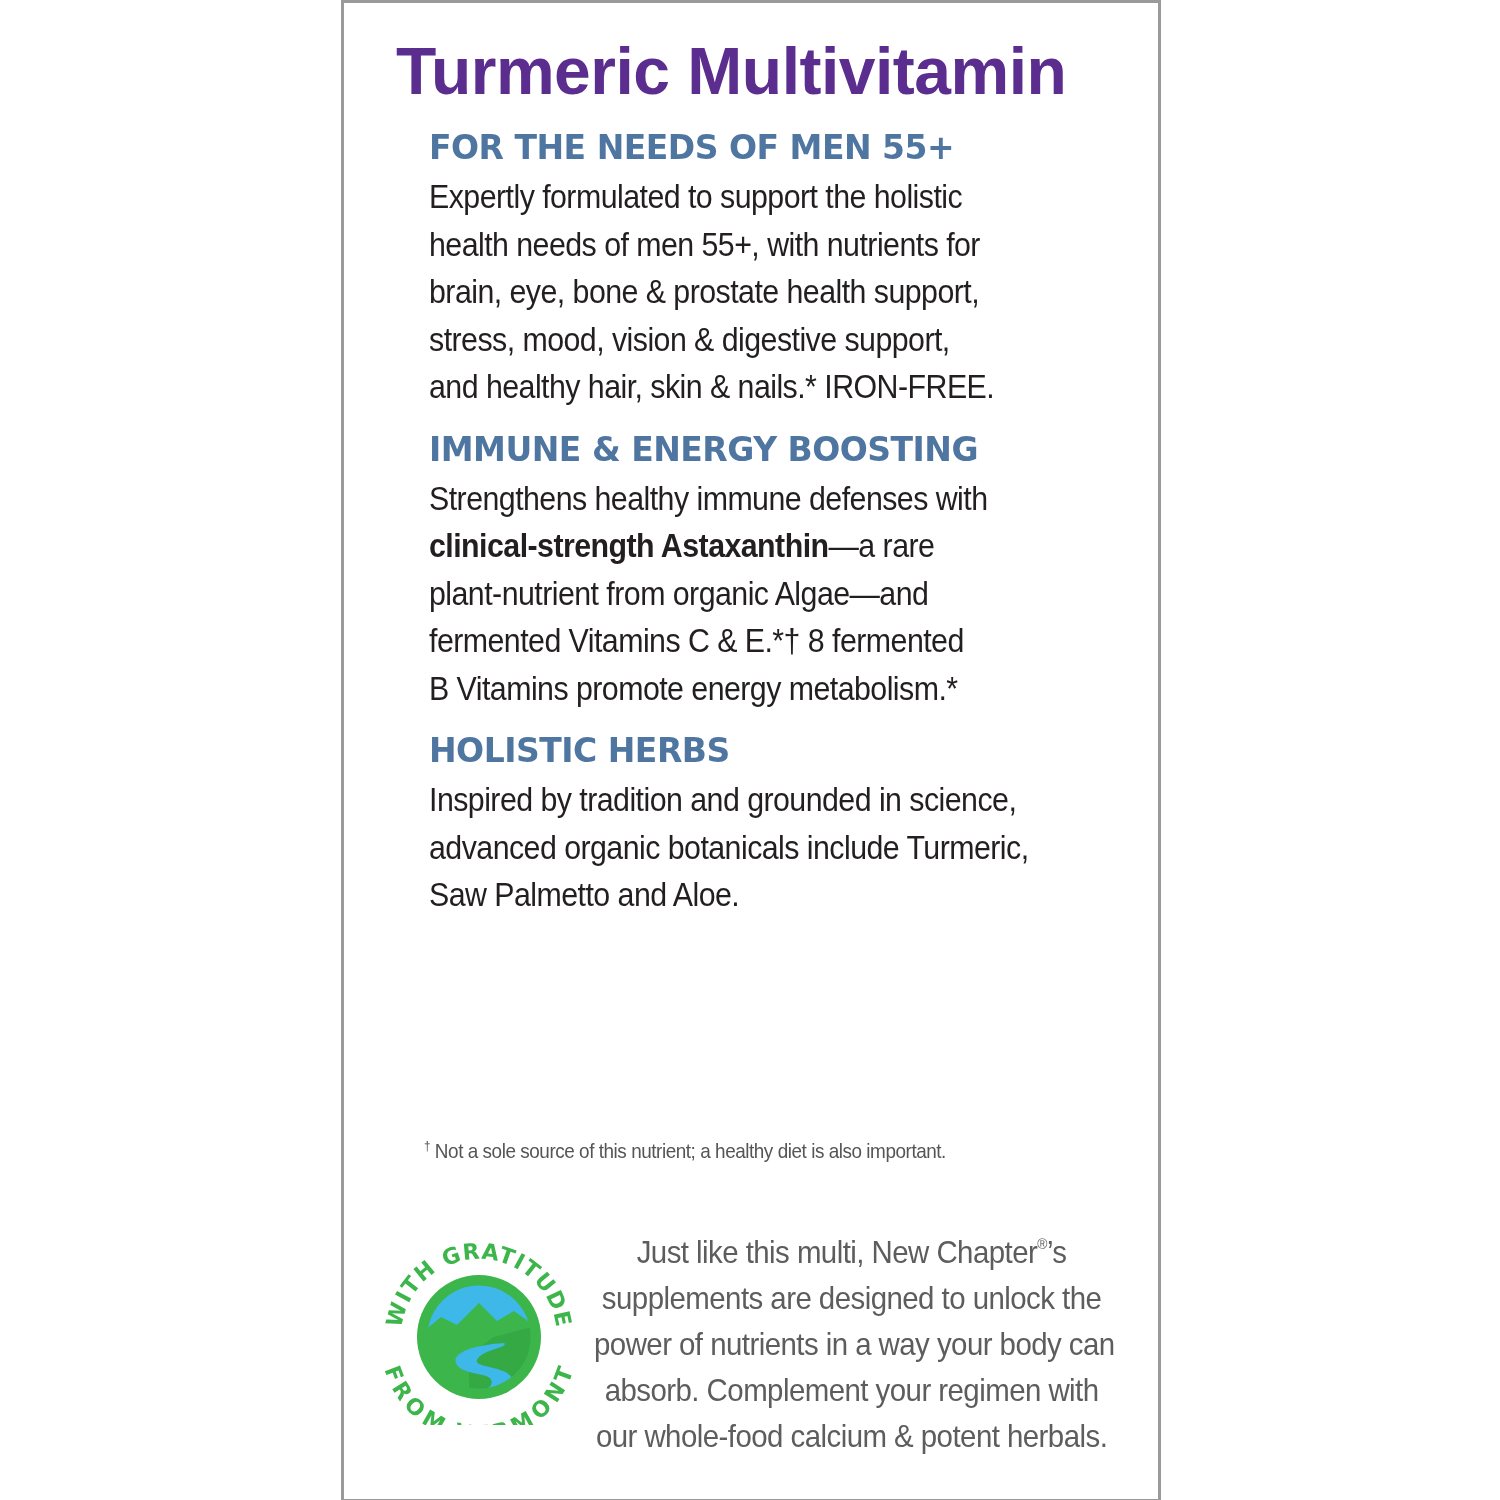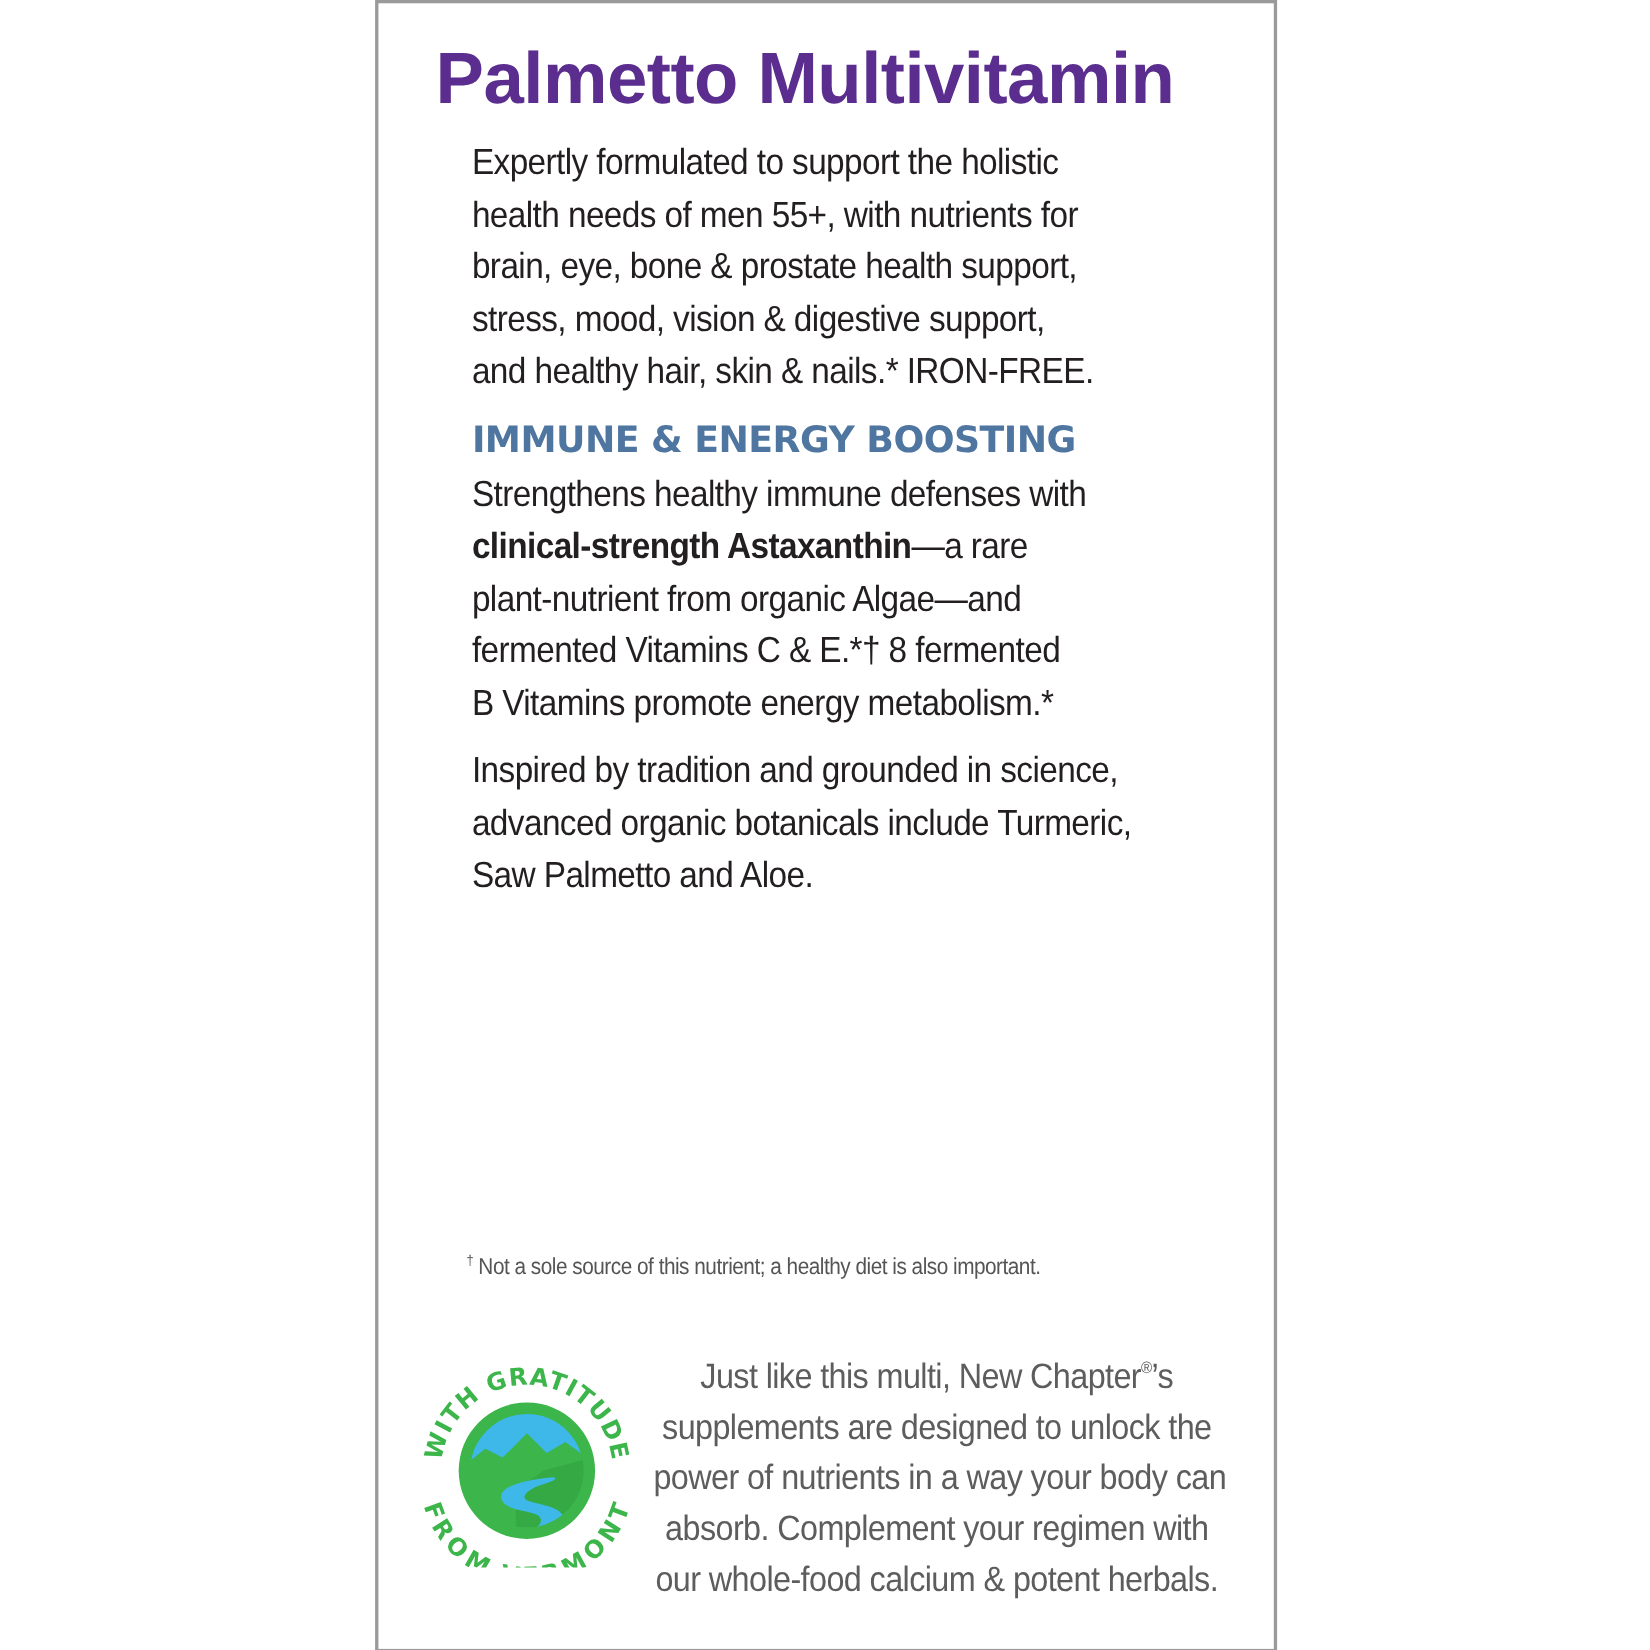--- a/index.html
+++ b/index.html
@@ -43,42 +43,44 @@
     position: absolute; left: 250px; top: 1218px; width: 560px;
     font-family: "Liberation Sans", sans-serif; font-size: 32px; color: #5d5d5d; text-align: center;
   }
   .closing .body-line { color: #5d5d5d; line-height: 46px; font-size: 32px; }
   sup.reg { font-size: 15px; vertical-align: 14px; }
 </style>
 </head>
 <body>
 
 <div class="panel">
-  <h1 class="title">Palmetto Multivitamin</h1>
+  <h1 class="title">Turmeric Multivitamin</h1>
 
   <div class="content">
     <div class="section">
+      <h2 class="heading">FOR THE NEEDS OF MEN 55+</h2>
       <div class="body-line">Expertly formulated to support the holistic</div>
       <div class="body-line">health needs of men 55+, with nutrients for</div>
       <div class="body-line">brain, eye, bone &amp; prostate health support,</div>
       <div class="body-line">stress, mood, vision &amp; digestive support,</div>
       <div class="body-line">and healthy hair, skin &amp; nails.* IRON-FREE.</div>
     </div>
 
     <div class="section">
       <h2 class="heading">IMMUNE &amp; ENERGY BOOSTING</h2>
       <div class="body-line">Strengthens healthy immune defenses with</div>
       <div class="body-line"><b>clinical-strength Astaxanthin</b><span>—a rare</span></div>
       <div class="body-line">plant-nutrient from organic Algae—and</div>
       <div class="body-line">fermented Vitamins C &amp; E.*† 8 fermented</div>
       <div class="body-line">B Vitamins promote energy metabolism.*</div>
     </div>
 
 
     <div class="section">
+      <h2 class="heading">HOLISTIC HERBS</h2>
       <div class="body-line">Inspired by tradition and grounded in science,</div>
       <div class="body-line">advanced organic botanicals include Turmeric,</div>
       <div class="body-line">Saw Palmetto and Aloe.</div>
     </div>
   </div>
 
   <div class="footnote"><sup>†</sup> <span>Not a sole source of this nutrient; a healthy diet is also important.</span></div>
 
   <div class="badge">
     <svg width="200" height="200" viewBox="0 0 200 200">

